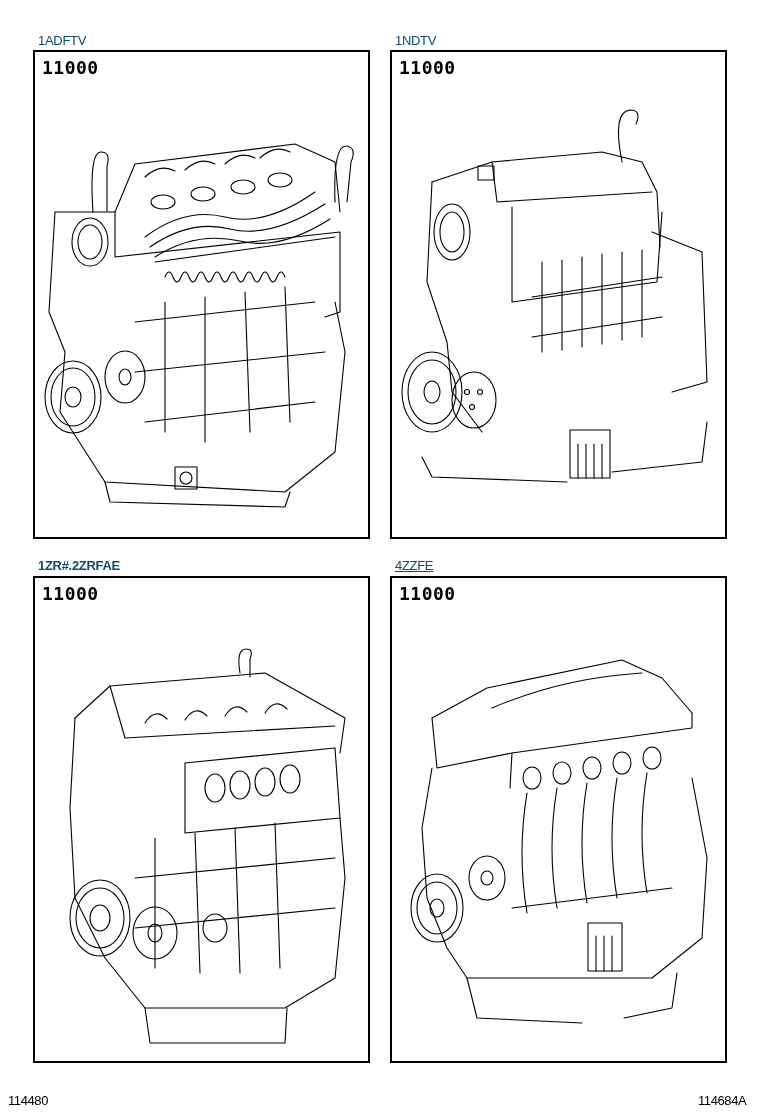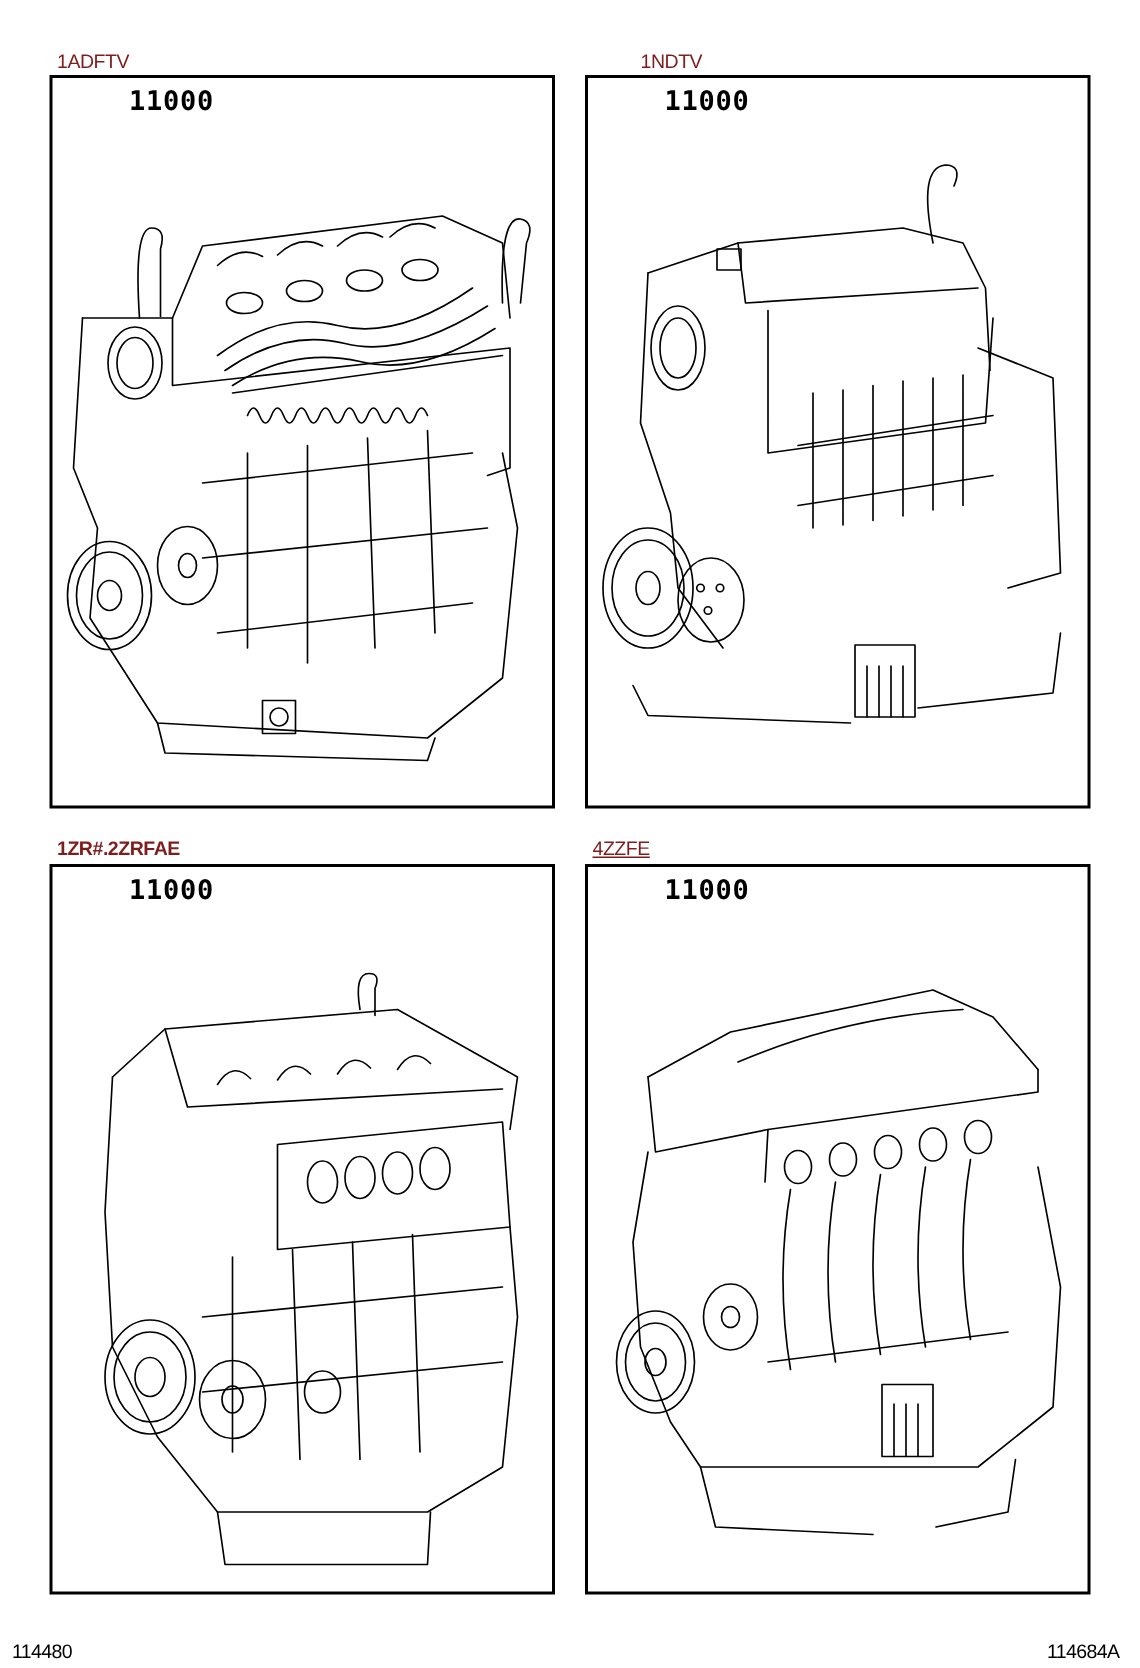--- a/index.html
+++ b/index.html
@@ -1,21 +1,21 @@
 <!DOCTYPE html>
 <html><head>
   <meta charset="utf-8">
   <style>
     html, body { margin: 0; padding: 0; background: #ffffff; }
     body { width: 760px; height: 1112px; position: relative; overflow: hidden;
            font-family: "Liberation Sans", sans-serif; color: #000; }
-    .engine-label { position: absolute; font-size: 13px; letter-spacing: -0.3px; color: #7f1d1d; line-height: 14px; }
+    .engine-label { position: absolute; font-size: 13px; letter-spacing: -0.3px; color: #0c4a6e; line-height: 14px; }
     .panel { position: absolute; border: 2px solid #000; box-sizing: border-box; background: #fff; }
     .part-no { position: absolute; left: 7px; top: 5px; font-family: "DejaVu Sans Mono", monospace;
-               font-weight: bold; font-size: 18px; letter-spacing: 0.5px; cursor: pointer; margin-left: 44px; }
+               font-weight: bold; font-size: 18px; letter-spacing: 0.5px; cursor: pointer; }
     .engine-svg { position: absolute; }
     .engine-svg path, .engine-svg ellipse, .engine-svg rect, .engine-svg circle, .engine-svg polyline, .engine-svg line {
       fill: none; stroke: #000; stroke-width: 1.1; stroke-linejoin: round; stroke-linecap: round;
     }
     .footer-code { position: absolute; font-size: 13px; letter-spacing: -0.4px; }
   </style>
 </head>
 <body>
 
 <div class="engine-label" style="left:38px; top:34px;">1ADFTV</div>
@@ -53,21 +53,21 @@
     <ellipse cx="38" cy="345" rx="8" ry="10"></ellipse>
     <ellipse cx="90" cy="325" rx="20" ry="26"></ellipse>
       <ellipse cx="90" cy="325" rx="6" ry="8"></ellipse>
 
     <path d="M70 430 L75 450 L250 455 L255 440"></path>
     <rect x="140" y="415" width="22" height="22"></rect>
     <circle cx="151" cy="426" r="6"></circle>
   </svg>
 </div>
 
-<div class="engine-label" style="left:395px; top:34px;margin-left:32px;">1NDTV</div>
+<div class="engine-label" style="left:395px; top:34px;">1NDTV</div>
 <div class="panel" style="left:390px; top:50px; width:337px; height:489px;">
   <div class="part-no">11000</div>
   <svg class="engine-svg" width="337" height="489" viewBox="0 0 337 489" style="left:0;top:0;">
 
     <path d="M230 110 q-10 -50 8 -52 q12 0 6 14"></path>
 
     <path d="M40 130 L100 110 L210 100 L250 110 L265 140 L268 195"></path>
     <path d="M100 110 L105 150 L260 140"></path>
 
     <rect x="86" y="114" width="16" height="14"></rect>

